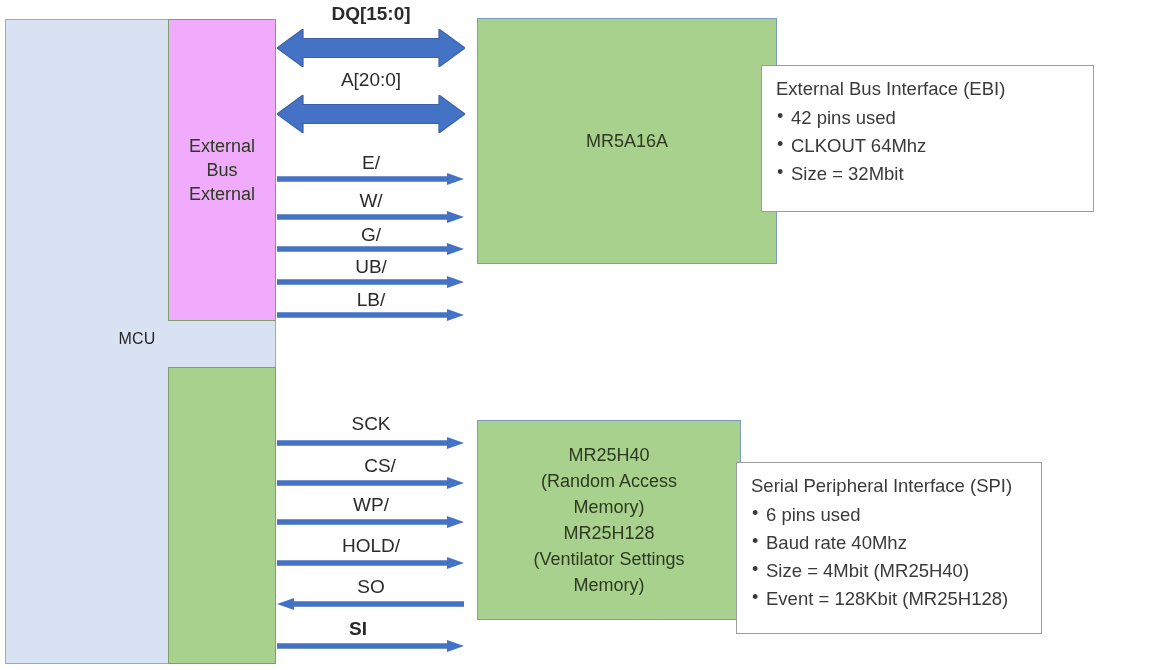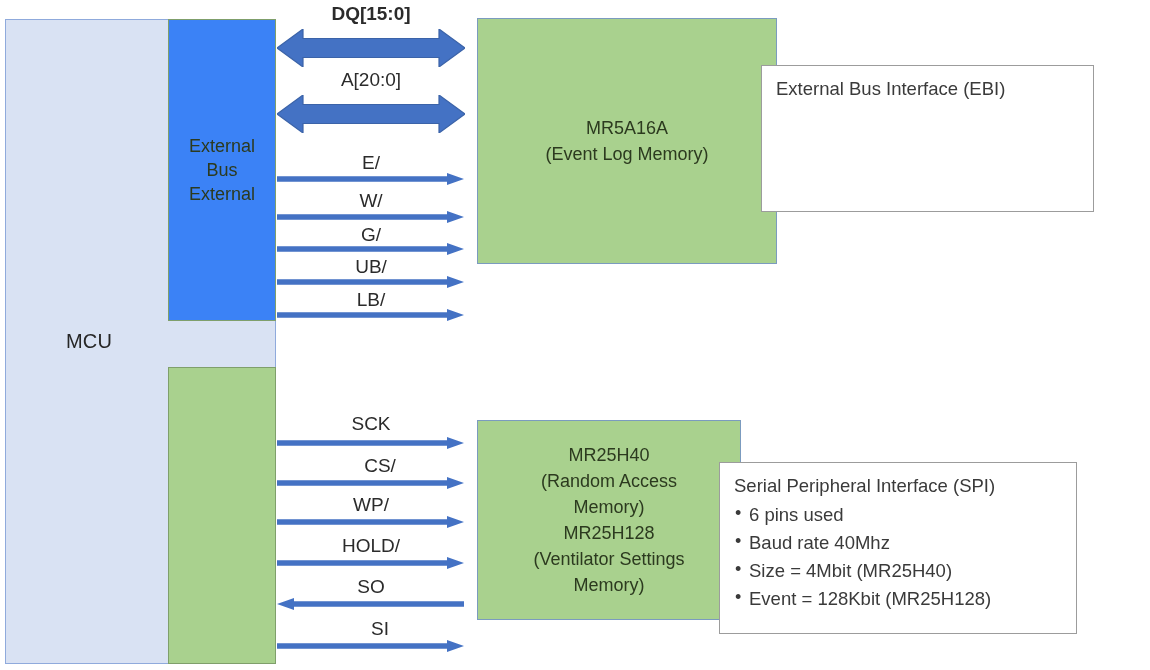--- a/index.html
+++ b/index.html
@@ -34,31 +34,32 @@
     height: 645px;
     background: #D9E2F3;
     border: 1.5px solid #8FAADC;
   }
   .mcu-label {
     position: absolute;
     left: 5px;
     top: 330px;
     width: 168px;
     text-align: center;
-    font-size: 20px;
+    font-size: 16px;
     color: #262626;
     letter-spacing: .2px;
+    padding-left: 48px;
   }
 
   .ebi-block {
     left: 168px;
     top: 19px;
     width: 108px;
     height: 302px;
-    background: #3b82f6;
+    background: #f0abfc;
     border: 1.5px solid #7F9F6B;
     flex-direction: column;
     font-size: 18px;
     color: #2c3a1f;
     line-height: 1.35;
   }
   .spi-block {
     left: 168px;
     top: 367px;
     width: 108px;
@@ -93,21 +94,21 @@
     position: absolute;
     box-sizing: border-box;
     background: #ffffff;
     border: 1px solid #9c9c9c;
     padding: 9px 14px;
     font-size: 18.5px;
     color: #3a3a3a;
     line-height: 1.52;
   }
   .info-ebi  { left: 761px; top: 65px;  width: 333px; height: 147px; }
-  .info-spi  { left: 719px; top: 462px; width: 358px; height: 172px; }
+  .info-spi  { left: 736px; top: 462px; width: 306px; height: 172px; }
   .info-title { margin-bottom: 1px; }
   .info-list { list-style: none; margin: 0; padding: 0; }
   .info-list li { position: relative; padding-left: 15px; }
   .info-list li::before {
     content: "•";
     position: absolute;
     left: 1px;
     top: -1px;
     font-size: 18px;
     color: #3a3a3a;
@@ -150,21 +151,20 @@
   <div class="block ebi-block">
     <span>External</span>
     <span>Bus</span>
     <span>External</span>
   </div>
 
   <div class="block spi-block"></div>
 
   <div class="block mem-block mem-top">
     <span>MR5A16A</span>
-    <span>(Event Log Memory)</span>
   </div>
 
   <div class="block mem-block mem-bottom">
     <span>MR25H40</span>
     <span>(Random Access</span>
     <span>Memory)</span>
     <span>MR25H128</span>
     <span>(Ventilator Settings</span>
     <span>Memory)</span>
   </div>
@@ -246,29 +246,34 @@
     </svg>
   </div>
 
   <div class="sig-label" style="left:371px; top:576px;">SO</div>
   <div class="line-arrow" style="top:598px;">
     <svg viewBox="0 0 187 12" preserveAspectRatio="none">
       <polygon points="187,3.2 17,3.2 17,0 0,6 17,12 17,8.8 187,8.8" fill="#4472C4"></polygon>
     </svg>
   </div>
 
-  <div class="sig-label" style="left:380px; top:618px;">SI</div>
+  <div class="sig-label" style="left:358px; top:618px;font-weight:bold;">SI</div>
   <div class="line-arrow" style="top:640px;">
     <svg viewBox="0 0 187 12" preserveAspectRatio="none">
       <polygon points="0,3.2 170,3.2 170,0 187,6 170,12 170,8.8 0,8.8" fill="#4472C4"></polygon>
     </svg>
   </div>
 
   <div class="info-box info-ebi">
     <div class="info-title">External Bus Interface (EBI)</div>
+    <ul class="info-list">
+      <li>42 pins used</li>
+      <li>CLKOUT 64Mhz</li>
+      <li>Size = 32Mbit</li>
+    </ul>
   </div>
 
   <div class="info-box info-spi">
     <div class="info-title">Serial Peripheral Interface (SPI)</div>
     <ul class="info-list">
       <li>6 pins used</li>
       <li>Baud rate 40Mhz</li>
       <li>Size = 4Mbit (MR25H40)</li>
       <li>Event = 128Kbit (MR25H128)</li>
     </ul>

